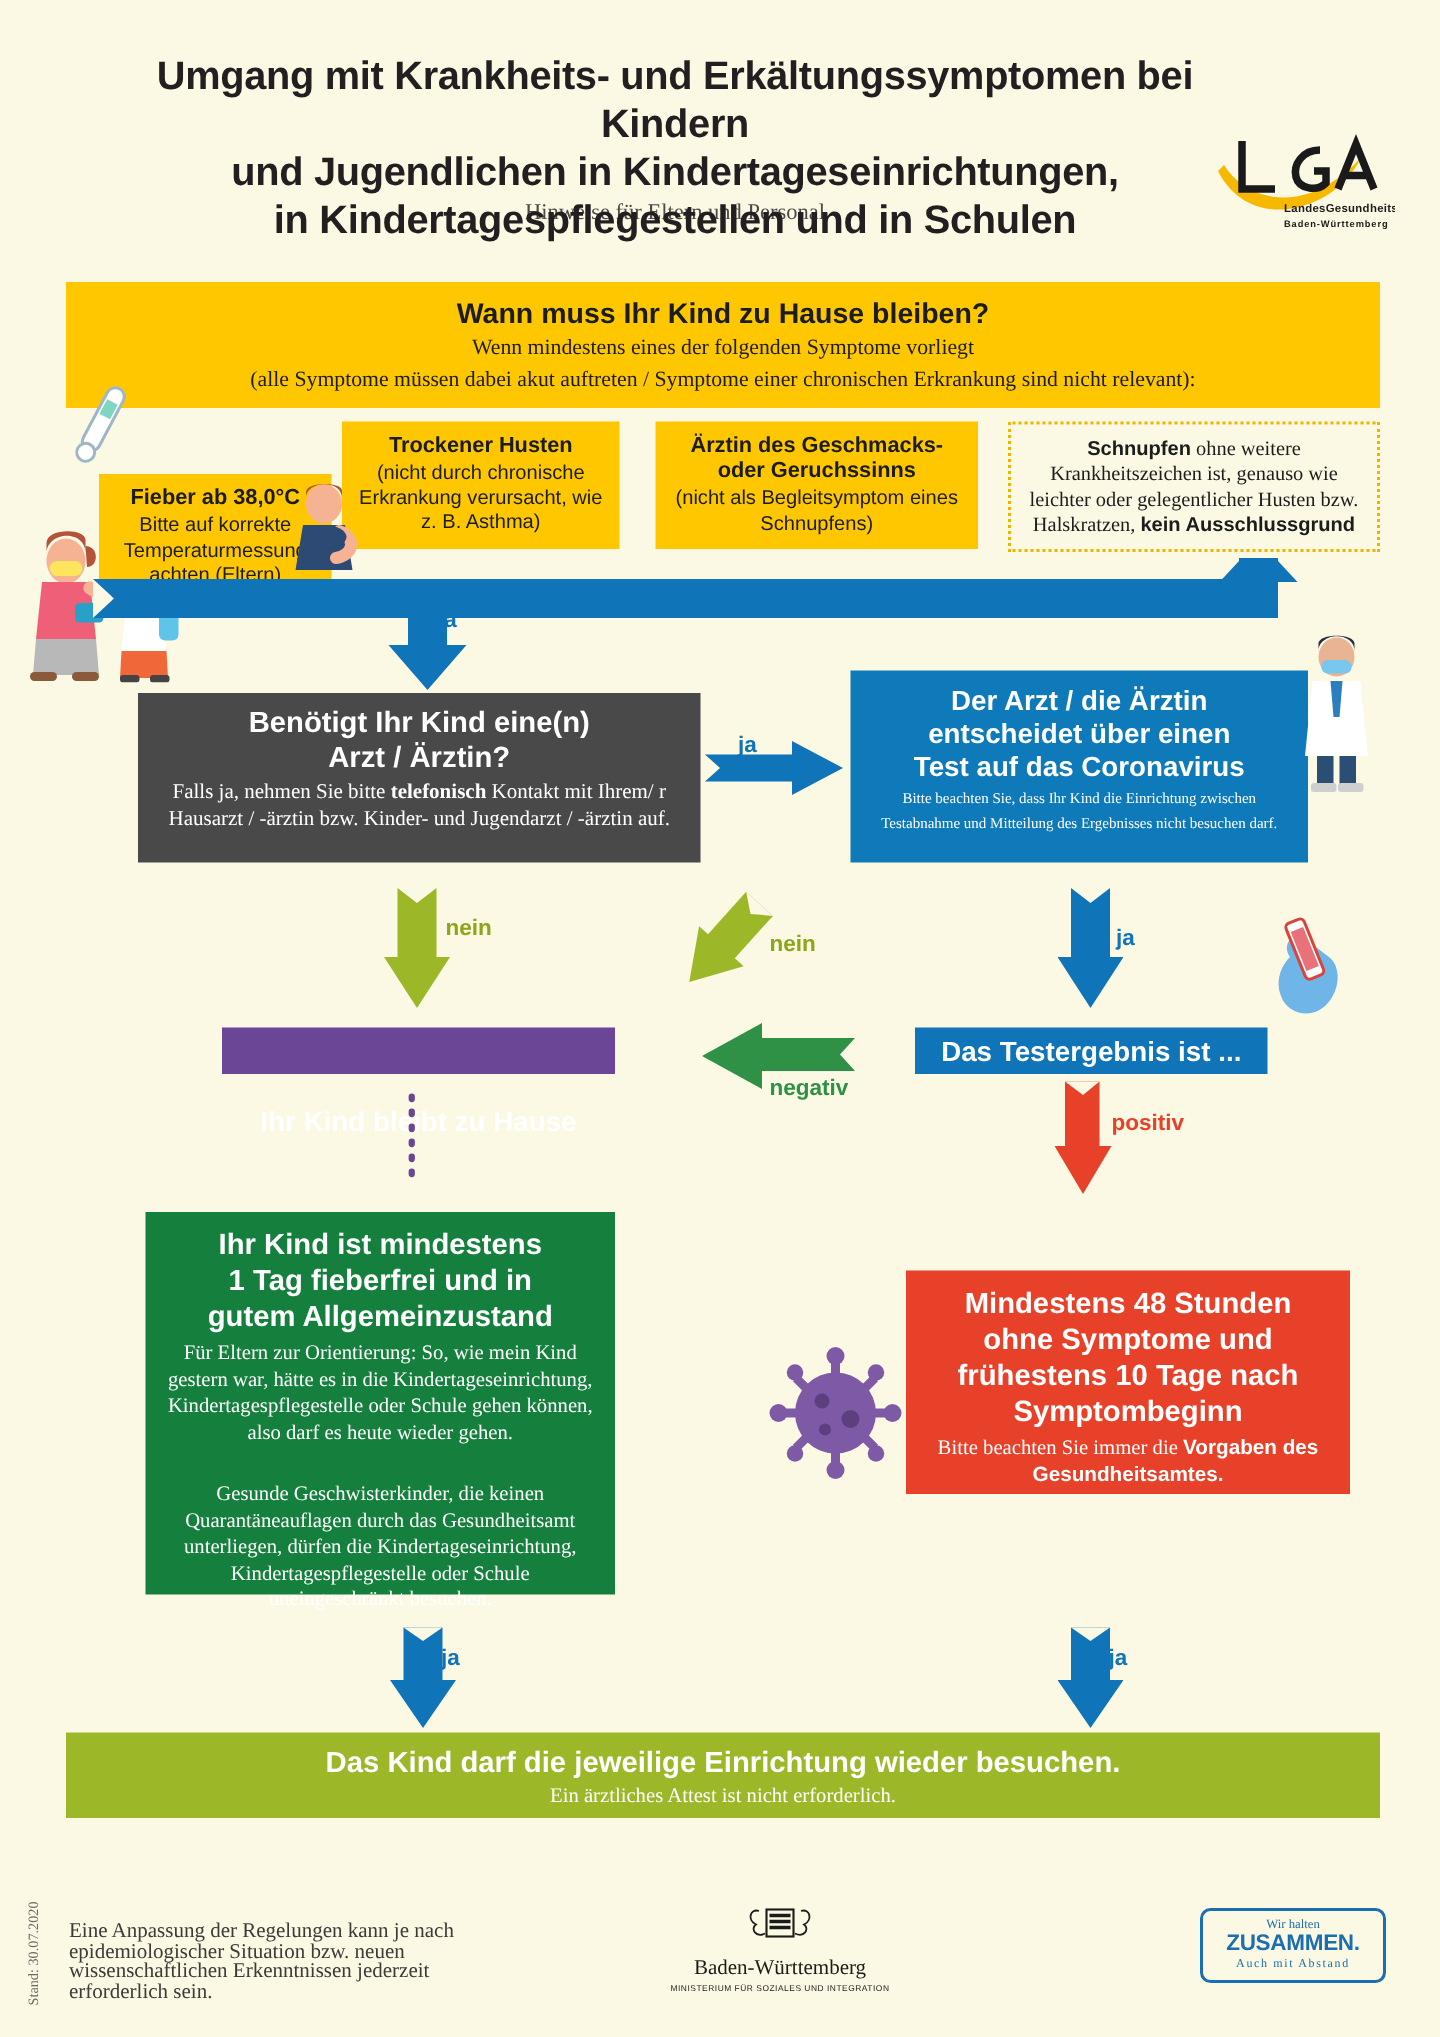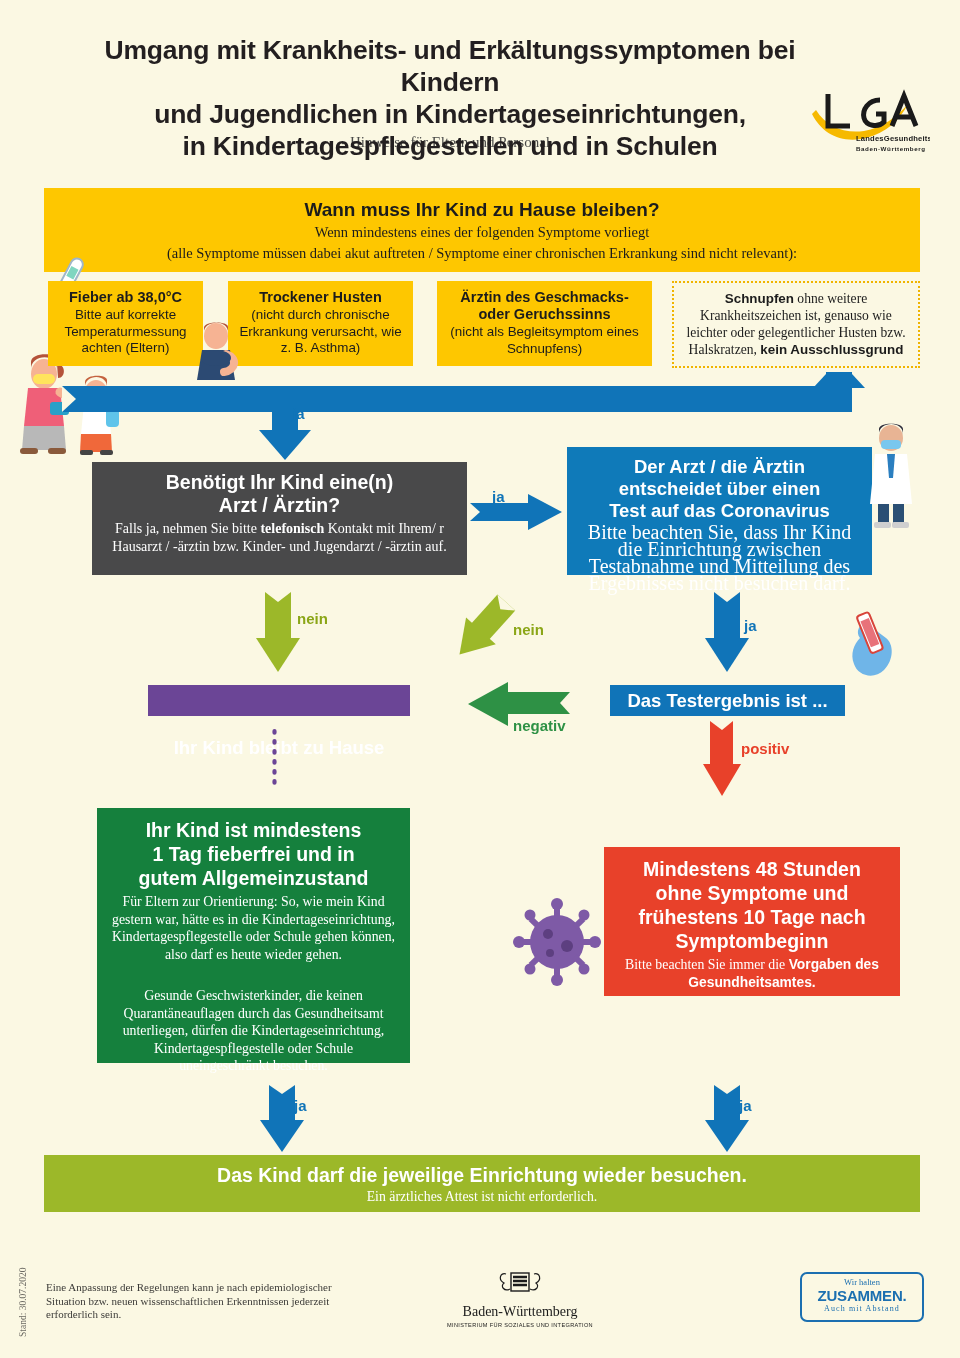--- a/index.html
+++ b/index.html
@@ -50,21 +50,21 @@
     font-family:"Liberation Serif",serif;font-size:14.5px;color:#1c1c1c;
   }
 
   
   .sym{
     position:absolute;top:281px;background:#fec700;
     padding:8px 6px 9px 6px;box-sizing:border-box;text-align:center;
   }
   .sym .hd{font-size:14.5px;font-weight:bold;color:#1c1c1c;line-height:17px;}
   .sym .bd{font-family:Liberation Sans, sans-serif;font-size:13.4px;color:#1c1c1c;line-height:16.5px;margin-top:1px;}
-  #sym1{left:48px;width:155px;}
+  #sym1{left:66px;width:155px;margin-top:35px;}
   #sym2{left:228px;width:185px;}
   #sym3{left:437px;width:215px;}
   #sym-note{
     position:absolute;left:672px;top:281px;width:248px;
     box-sizing:border-box;padding:7px 6px 8px 6px;
     border:2.5px dotted #f0b400;text-align:center;
     font-family:"Liberation Serif",serif;font-size:13.6px;line-height:17px;color:#1c1c1c;
   }
   #sym-note b{font-family:"Liberation Sans",sans-serif;font-size:13.4px;}
 
@@ -81,21 +81,21 @@
     background:#49494a;padding:9px 10px 0 10px;
   }
   #box-arzt .hd{font-size:19.5px;line-height:23px;}
   #box-arzt .bd{font-size:14px;line-height:17.5px;margin-top:3px;}
 
   #box-test{
     left:567px;top:447px;width:305px;height:128px;
     background:#0f7ab9;padding:9px 8px 0 8px;
   }
   #box-test .hd{font-size:18.5px;line-height:22px;}
-  #box-test .bd{font-size:20px;line-height:17px;margin-top:2px;}
+  #box-test .bd{font-size:10px;line-height:17px;margin-top:2px;}
 
   #box-home{
     left:148px;top:685px;width:262px;height:31px;
     background:#6b4596;padding:5px 6px 0 6px;
   }
   #box-home .hd{font-size:18.5px;line-height:22px;margin-top:47px;}
 
   #box-result{
     left:610px;top:685px;width:235px;height:31px;
     background:#1074b8;padding:5px 6px 0 6px;
@@ -131,21 +131,21 @@
   .alab.olive{color:#8ba617;}
   .alab.green{color:#2e9145;}
   .alab.red{color:#e8412a;}
 
   
   #dotline{position:absolute;left:272px;top:724px;width:5px;height:74px;}
 
   
   #footer-note{
     position:absolute;left:46px;top:1281px;width:300px;
-    font-family:"Liberation Serif",serif;font-size:11px;line-height:13.5px;color:#3c3b38;
+    font-family:"Liberation Serif",serif;font-size:14px;line-height:13.5px;color:#3c3b38;
   }
   #stand{
     position:absolute;left:-22px;top:1287px;width:90px;
     font-family:"Liberation Serif",serif;font-size:9.5px;color:#6d6b64;
     transform:rotate(-90deg);transform-origin:center center;
   }
   #bw-logo{position:absolute;left:420px;top:1268px;width:200px;text-align:center;}
   #bw-logo .bwname{font-family:"Liberation Serif",serif;font-size:14px;color:#1b1b1b;margin-top:2px;}
   #bw-logo .bwmin{font-size:5.6px;letter-spacing:0.35px;color:#1b1b1b;margin-top:2px;}
   #zus{

